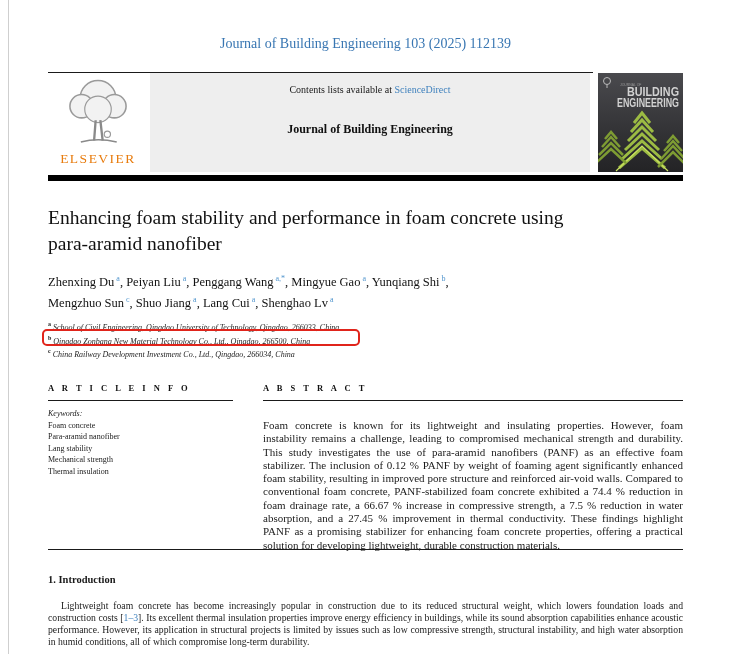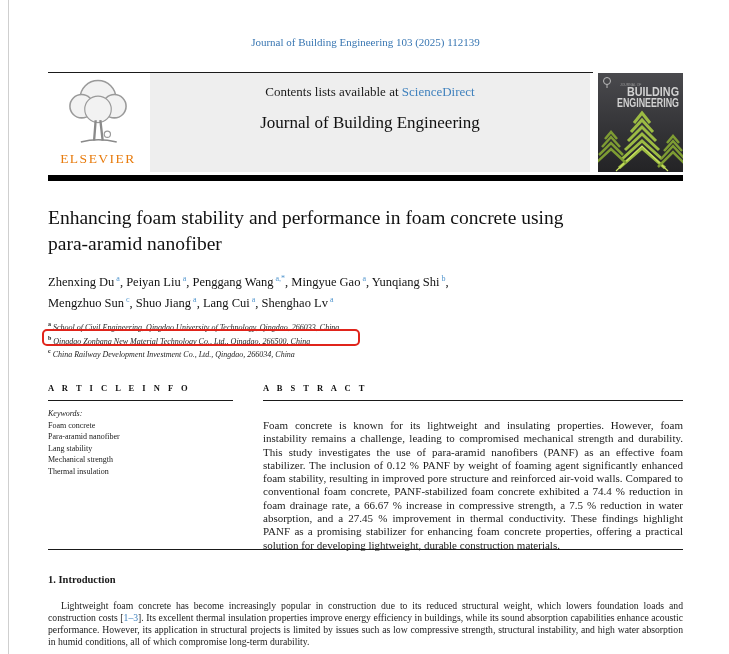--- a/index.html
+++ b/index.html
@@ -6,33 +6,33 @@
   body { background:#fff; }
   .page {
     position:relative; width:729px; height:654px; background:#ffffff;
     overflow:hidden; font-family:"Liberation Serif", serif; color:#1a1a1a;
   }
   .page-edge-line { position:absolute; left:8px; top:0; width:1px; height:654px; background:#cfcfcf; }
   .content { position:absolute; left:48px; top:0; width:635px; height:654px; }
 
   
   .journal-ref { position:absolute; top:36px; left:0; width:100%; text-align:center;
-    font-size:11px; color:#3876b2; }
+    font-size:14px; color:#3876b2; }
 
   
   .banner { position:absolute; top:72px; left:0; width:635px; height:110px; }
   .banner-top-rule { position:absolute; top:0; left:0; width:545px; height:1px; background:#1a1a1a; }
   .publisher-block { position:absolute; left:0; top:3px; width:100px; height:97px; text-align:center; }
   .publisher-block svg { display:block; margin:0 auto; }
   .elsevier-word { font-size:13.5px; letter-spacing:1.5px; color:#e87c0e; margin-top:-2px; }
   .banner-center { position:absolute; left:102px; top:1px; width:440px; height:99px;
     background:#eeeeee; text-align:center; }
-  .contents-line { margin-top:11px; font-size:13px; color:#1a1a1a; }
+  .contents-line { margin-top:11px; font-size:10px; color:#1a1a1a; }
   .link-sd { color:#3f81bd; text-decoration:none; cursor:pointer; }
-  .banner-journal-title { margin-top:13px; font-size:17px; color:#111; }
+  .banner-journal-title { margin-top:27px; font-size:12px; color:#111;font-weight:bold; }
   .homepage-line { margin-top:15px; font-family:"Liberation Sans", sans-serif; font-size:9.5px; color:#3c3c3c; }
   .link-home { color:#58a3d8; text-decoration:none; cursor:pointer; }
   .cover-thumb { position:absolute; left:550px; top:1px; width:96px; height:99px; }
   .banner-bar { position:absolute; top:103px; left:0; width:635px; height:6px; background:#000; }
 
   
   .article-title { position:absolute; top:205px; left:0; width:600px;
     font-size:19.5px; line-height:26px; color:#111; }
   .authors { position:absolute; top:270px; left:0; width:620px;
     font-size:12.5px; line-height:18px; color:#111; }

